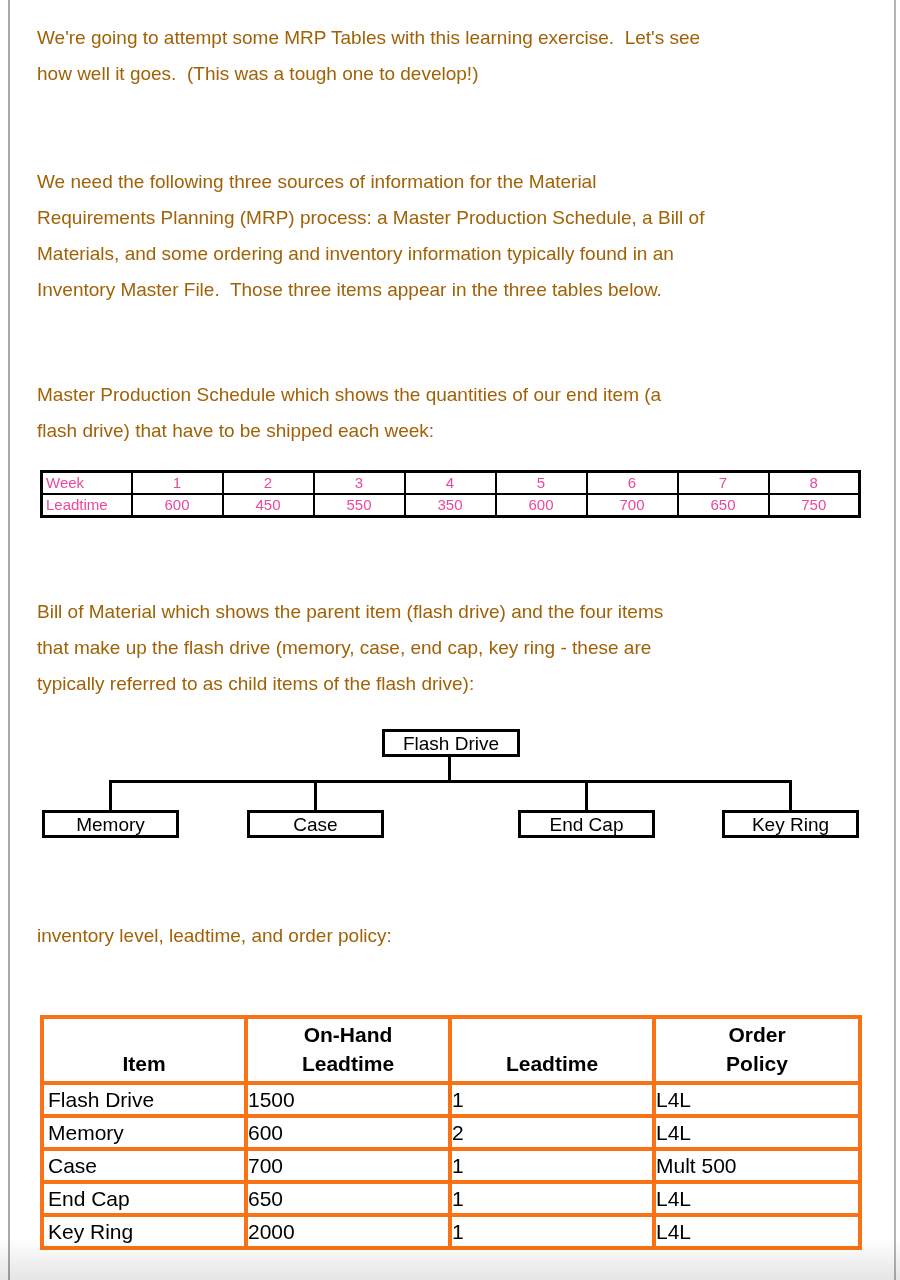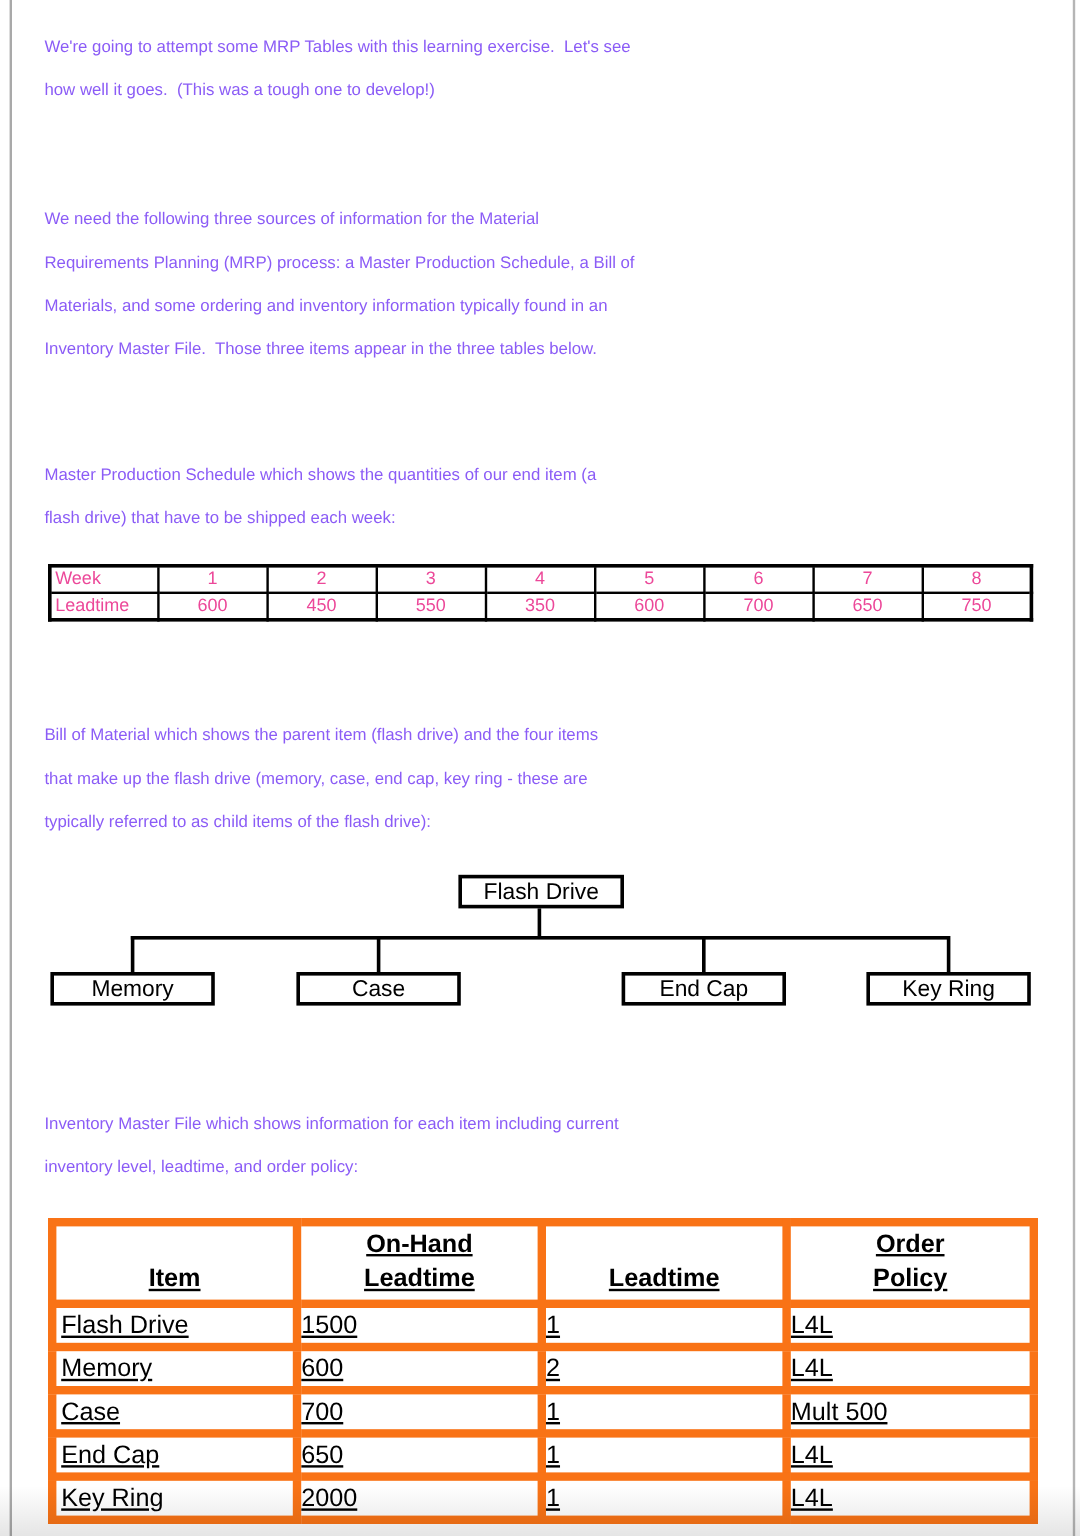--- a/index.html
+++ b/index.html
@@ -15,21 +15,21 @@
   .edge-right { left: 894px; background: #b5b5b5; }
   .bottom-fade {
     position: absolute; left: 0; bottom: 0; width: 900px; height: 42px;
     background: linear-gradient(to bottom, rgba(0,0,0,0), rgba(0,0,0,0.10));
     pointer-events: none;
   }
 
   
   .para {
     position: absolute; left: 37px; width: 830px;
-    font-size: 14px; line-height: 36px; color: #8b5cf6;
+    font-size: 19px; line-height: 36px; color: #a16207;
   }
   .text-line { white-space: pre-wrap; }
   .p-intro   { top: 20px;  }
   .p-sources { top: 164px; }
   .p-mps     { top: 377px; }
   .p-bom     { top: 594px; }
   .p-imf     { top: 918px; }
 
   
   .mps-table {
@@ -63,21 +63,21 @@
   .conn-drop-1 { left: 314px; }
   .conn-drop-2 { left: 585px; }
   .conn-drop-3 { left: 789px; }
 
   
   .imf-table {
     position: absolute; left: 40px; top: 1015px; width: 818px;
     border-collapse: collapse; table-layout: fixed;
     border: 4px solid #000; color: #000;
   }
-  .imf-table th, .imf-table td { border: 7px solid #f97316; overflow: hidden; text-decoration: underline; }
+  .imf-table th, .imf-table td { border: 4px solid #f97316; overflow: hidden; }
   .imf-table th {
     font-size: 21px; font-weight: bold; text-align: center;
     vertical-align: bottom; height: 66px; line-height: 29px; padding-bottom: 3px;
   }
   .imf-table td {
     font-size: 21px; height: 31px; line-height: 29px;
     text-align: left; vertical-align: middle;
   }
   .imf-table td.itemcol { text-align: left; padding-left: 4px; }
 </style>
@@ -156,21 +156,20 @@
   <div class="conn conn-drop conn-drop-1"></div>
   <div class="conn conn-drop conn-drop-2"></div>
   <div class="conn conn-drop conn-drop-3"></div>
   <div class="bom-box bom-child-0">Memory</div>
   <div class="bom-box bom-child-1">Case</div>
   <div class="bom-box bom-child-2">End Cap</div>
   <div class="bom-box bom-child-3">Key Ring</div>
 </div>
 
 <div class="para p-imf">
-  <div class="text-line">Inventory Master File which shows information for each item including current</div>
   <div class="text-line">inventory level, leadtime, and order policy:</div>
 </div>
 
 <table class="imf-table">
   <colgroup>
     <col style="width:204px">
       <col style="width:204px">
       <col style="width:204px">
       <col style="width:206px">
   </colgroup>

